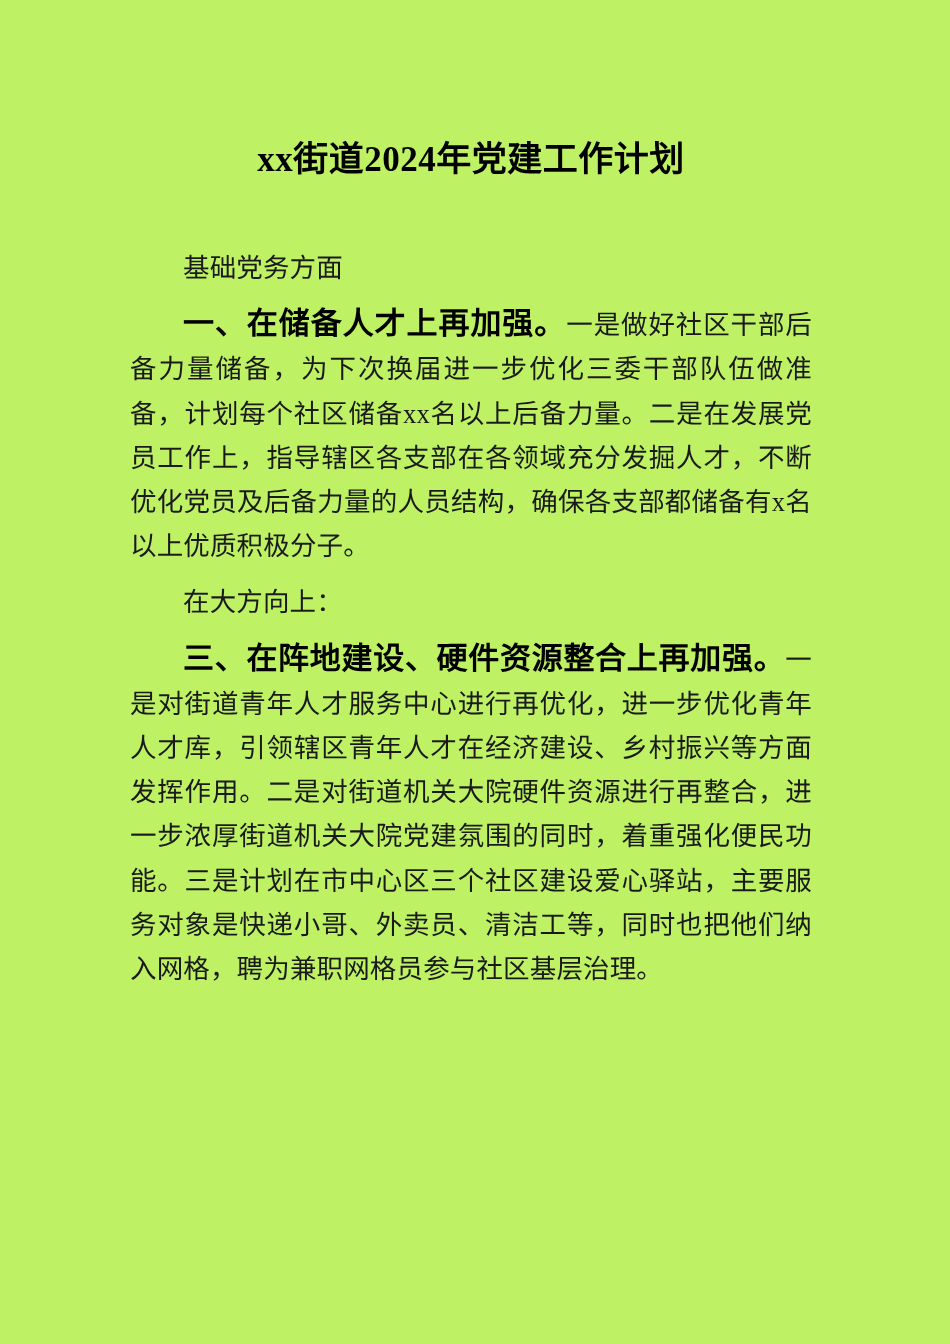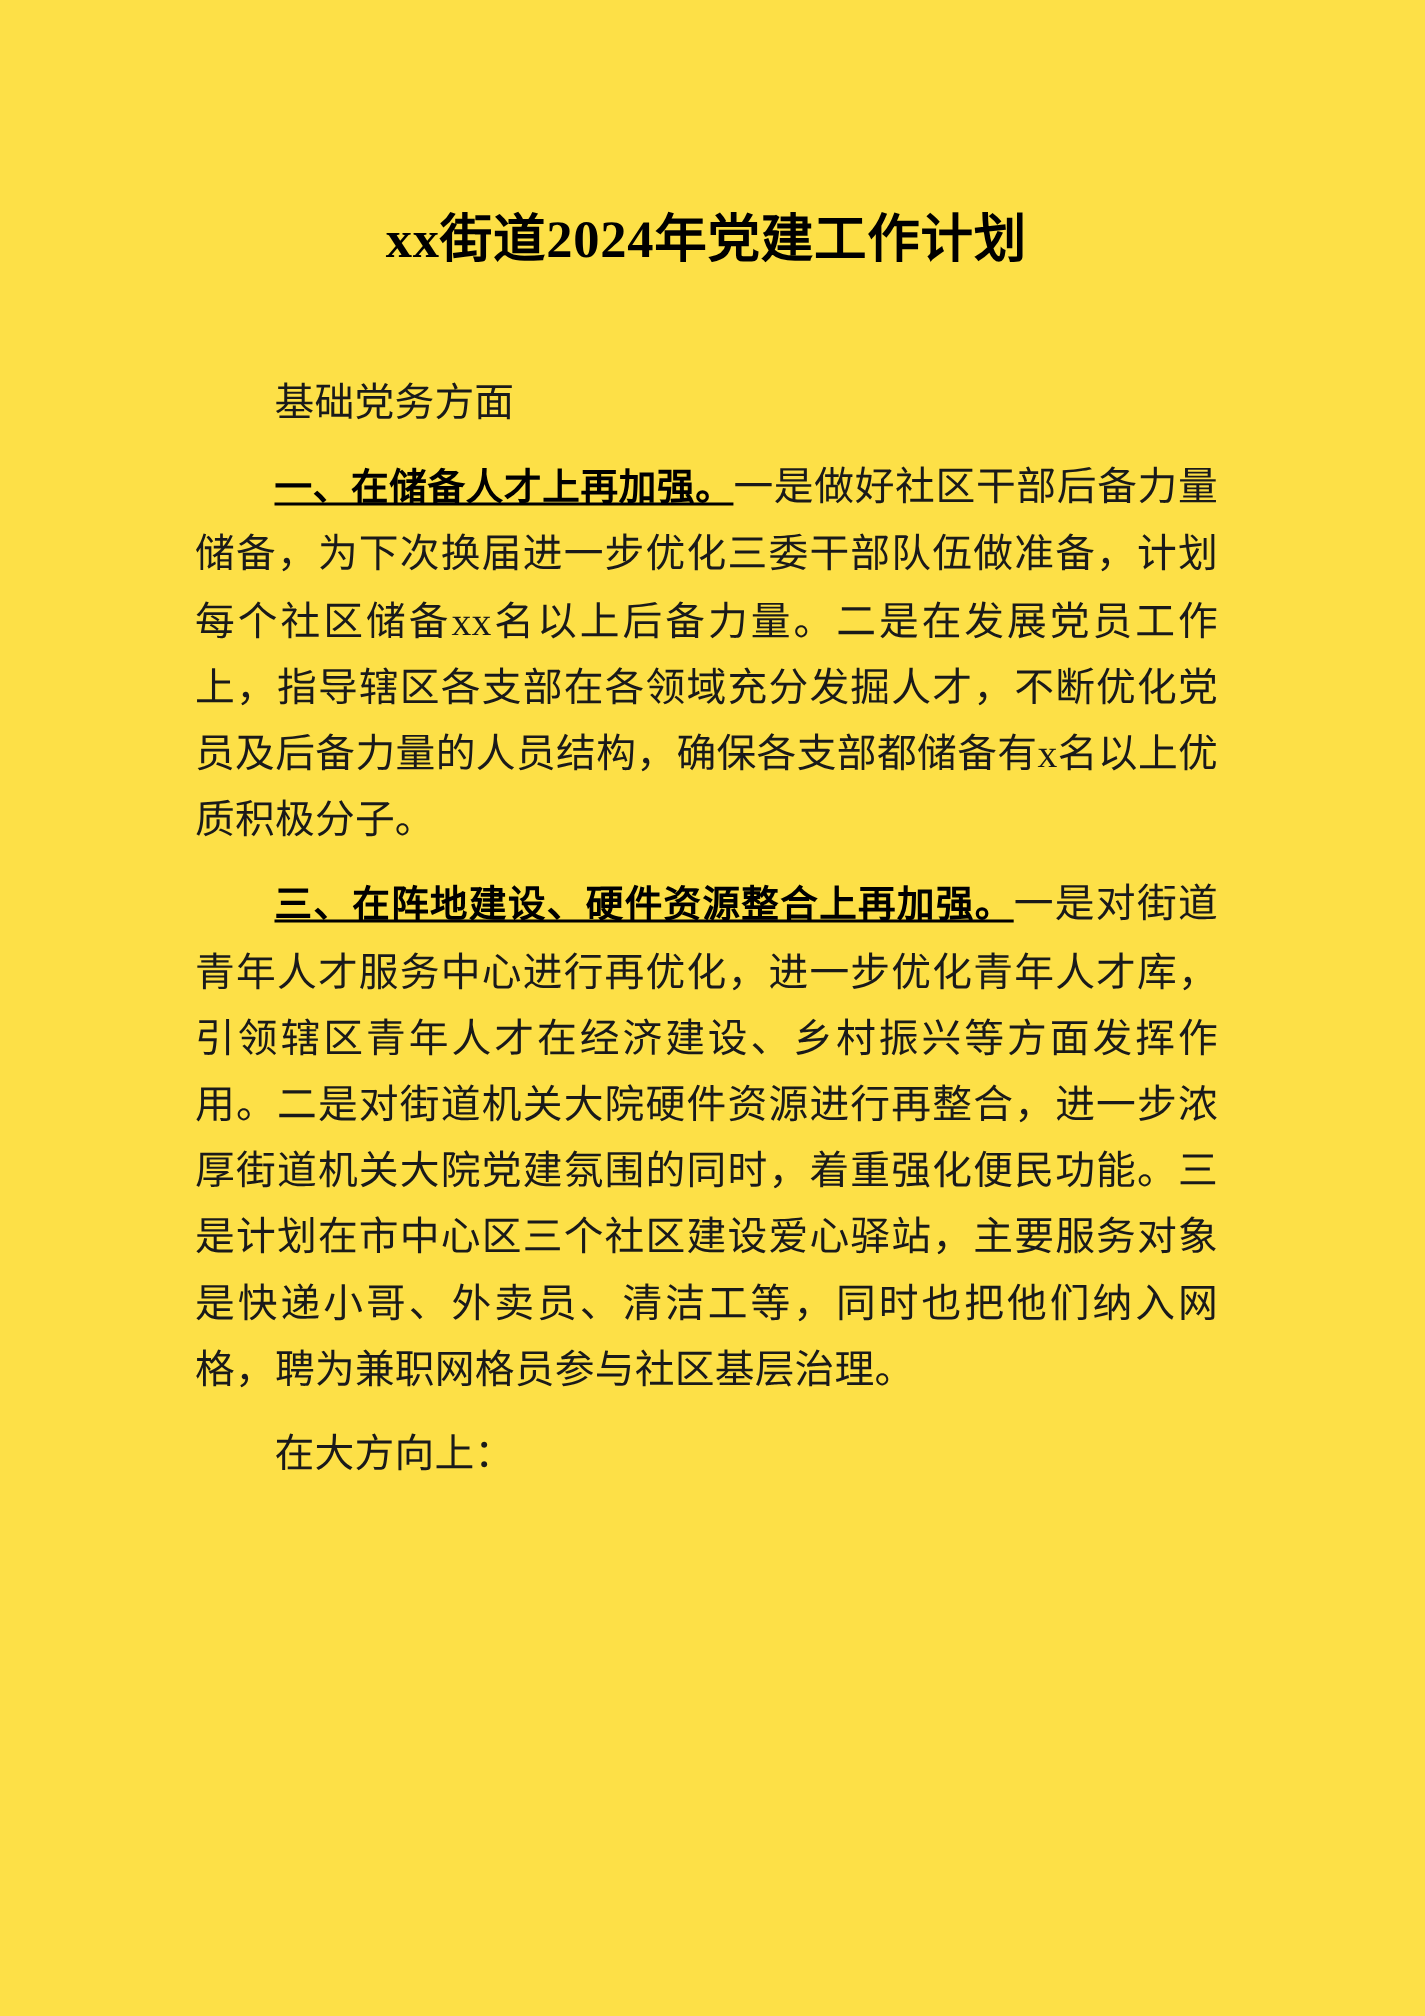--- a/index.html
+++ b/index.html
@@ -6,21 +6,21 @@
   html, body {
     margin: 0;
     padding: 0;
     background: #ffffff;
   }
 
   .page {
     position: relative;
     width: 950px;
     height: 1344px;
-    background: #fde047;
+    background: #bef264;
     margin: 0 auto;
     overflow: hidden;
     box-sizing: border-box;
   }
 
   .doc-body {
     position: absolute;
     left: 118px;
     top: 0;
     width: 706px;
@@ -54,24 +54,23 @@
     text-align: justify;
     text-justify: inter-character;
     text-indent: 53px;
     word-break: break-all;
     letter-spacing: 0.15px;
   }
 
   .lead {
     font-family: "Liberation Sans", "DejaVu Sans", sans-serif;
     font-weight: bold;
-    font-size: 25px;
+    font-size: 31px;
     color: #000000;
     letter-spacing: 0.2px;
-    text-decoration: underline;
   }
 
   
   .kai {
     color: #1a1a1a;
   }
 </style>
 </head>
 <body>
 
@@ -86,23 +85,23 @@
     <p class="para">
       <span class="kai">基础党务方面</span>
     </p>
 
     <p class="para">
       <span class="lead">一、在储备人才上再加强。</span><span class="kai">一是做好社区干部后备力量储备，为下次换届进一步优化三委干部队伍做准备，计划每个社区储备xx名以上后备力量。二是在发展党员工作上，指导辖区各支部在各领域充分发掘人才，不断优化党员及后备力量的人员结构，确保各支部都储备有x名以上优质积极分子。</span>
     </p>
 
 
     <p class="para">
-      <span class="lead">三、在阵地建设、硬件资源整合上再加强。</span><span class="kai">一是对街道青年人才服务中心进行再优化，进一步优化青年人才库，引领辖区青年人才在经济建设、乡村振兴等方面发挥作用。二是对街道机关大院硬件资源进行再整合，进一步浓厚街道机关大院党建氛围的同时，着重强化便民功能。三是计划在市中心区三个社区建设爱心驿站，主要服务对象是快递小哥、外卖员、清洁工等，同时也把他们纳入网格，聘为兼职网格员参与社区基层治理。</span>
+      <span class="kai">在大方向上：</span>
     </p>
 
     <p class="para">
-      <span class="kai">在大方向上：</span>
+      <span class="lead">三、在阵地建设、硬件资源整合上再加强。</span><span class="kai">一是对街道青年人才服务中心进行再优化，进一步优化青年人才库，引领辖区青年人才在经济建设、乡村振兴等方面发挥作用。二是对街道机关大院硬件资源进行再整合，进一步浓厚街道机关大院党建氛围的同时，着重强化便民功能。三是计划在市中心区三个社区建设爱心驿站，主要服务对象是快递小哥、外卖员、清洁工等，同时也把他们纳入网格，聘为兼职网格员参与社区基层治理。</span>
     </p>
 
 
   </div>
 
 </div>
 
 </body></html>

